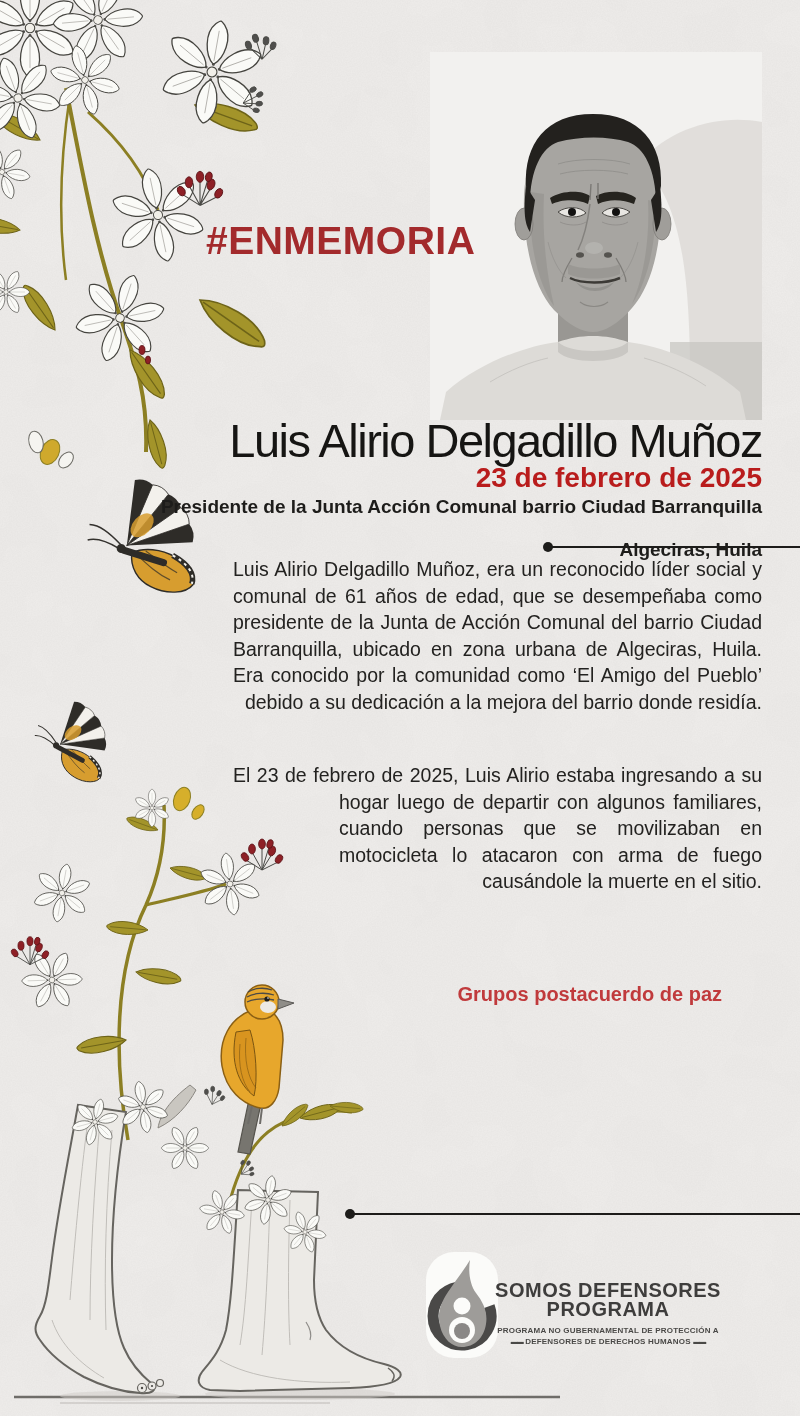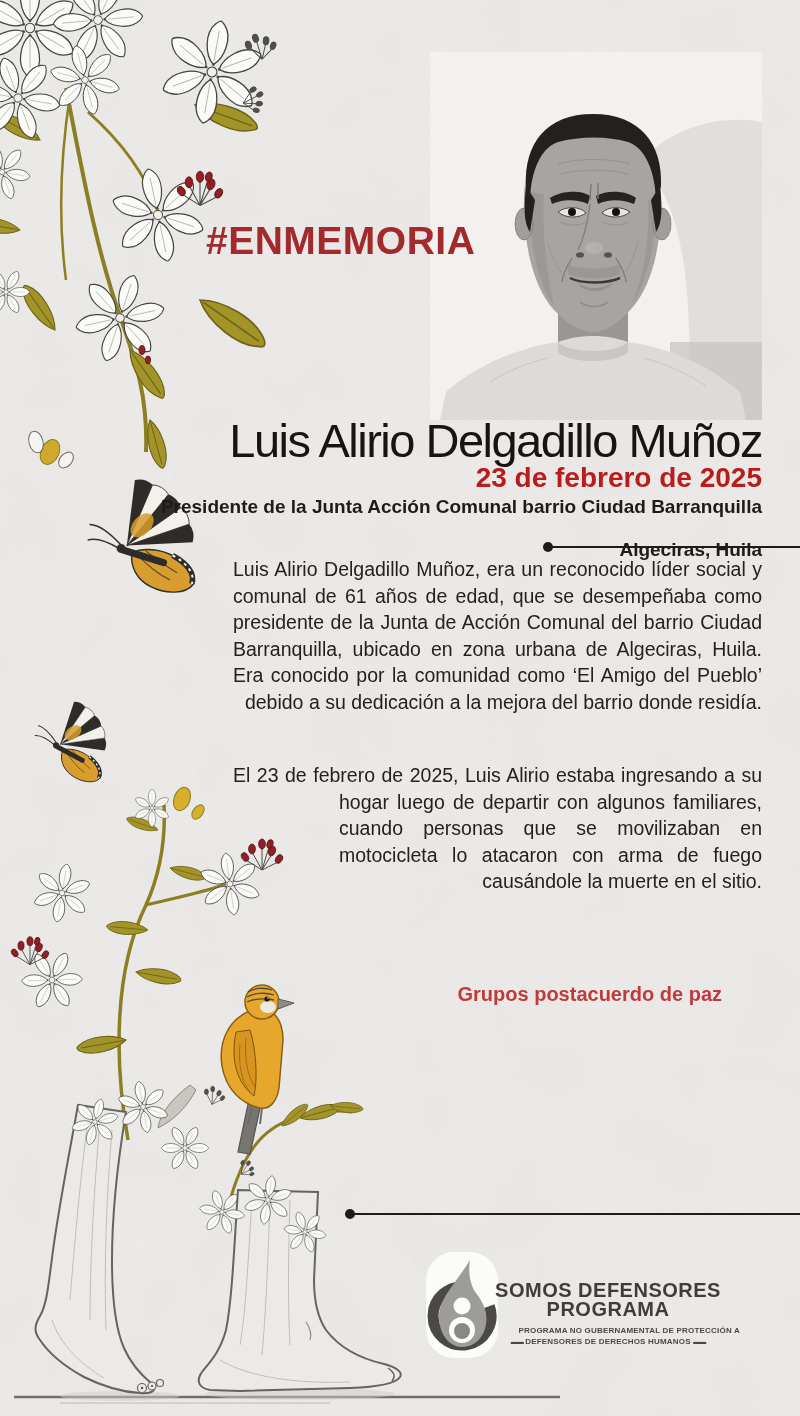--- a/index.html
+++ b/index.html
@@ -44,21 +44,21 @@
 
   .resp{left:362px;width:360px;text-align:right;font-size:20px;font-weight:700;white-space:nowrap;}
   .resp-label{top:960px;color:#1d1c1a;}
   .resp-value{top:983px;color:#c03a3c;}
 
   .footer-text{
     left:476px;top:1281px;width:264px;text-align:center;color:#3e3d3c;line-height:19px;
   }
   .org-line{font-size:20px;font-weight:700;letter-spacing:.5px;white-space:nowrap;}
   .tagline{font-size:8px;font-weight:700;letter-spacing:.2px;color:#4a4947;line-height:11px;white-space:nowrap;}
-  .tagline1{margin-top:6px;text-align:right;}
+  .tagline1{margin-top:6px;}
   .tag-dash{font-size:7px;letter-spacing:-1px;}
 </style>
 </head>
 <body>
 
 <div class="page">
 
   <svg width="0" height="0" style="position:absolute" aria-hidden="true">
     <defs>
       <path id="petal" d="M0,-7 C-9,-14 -13,-34 -4,-44 C0,-48 0,-48 4,-44 C13,-34 9,-14 0,-7 Z" fill="#fafaf7" stroke="#45443f" stroke-width="1.2"></path>

